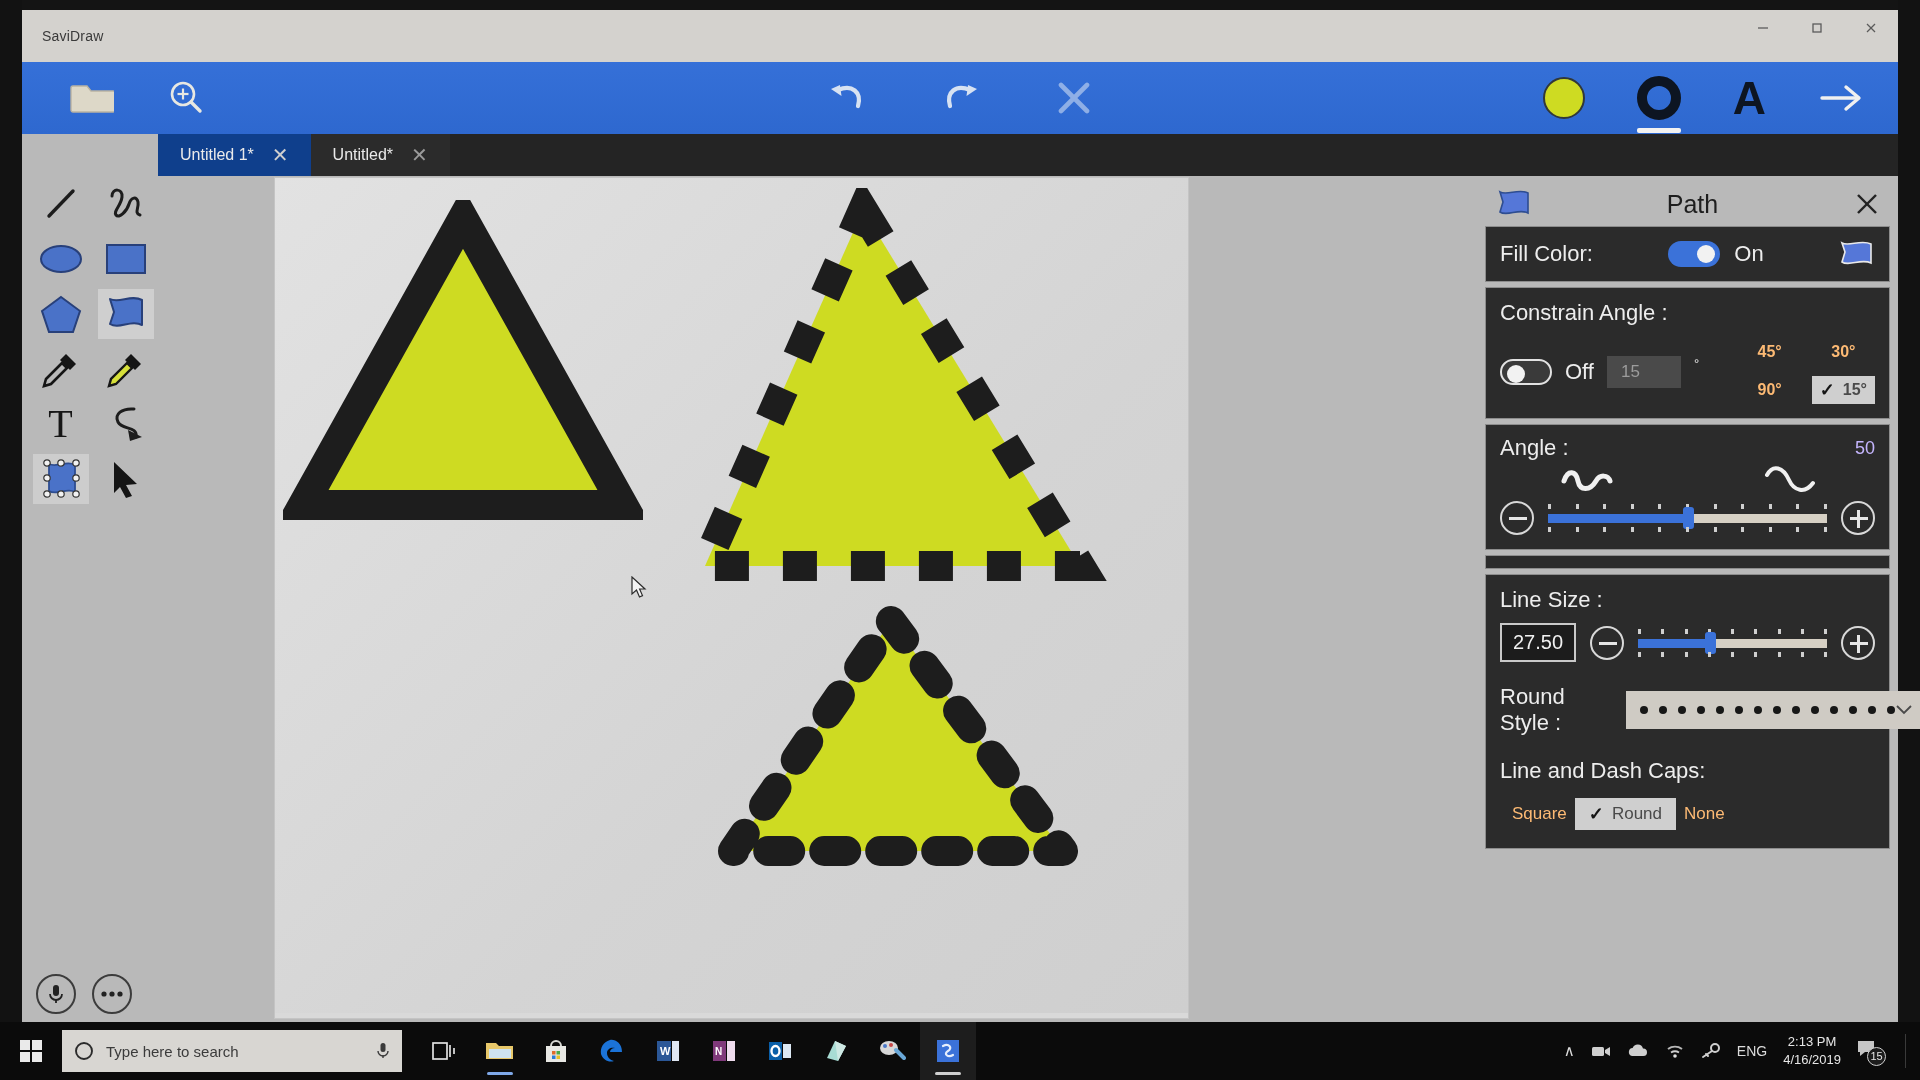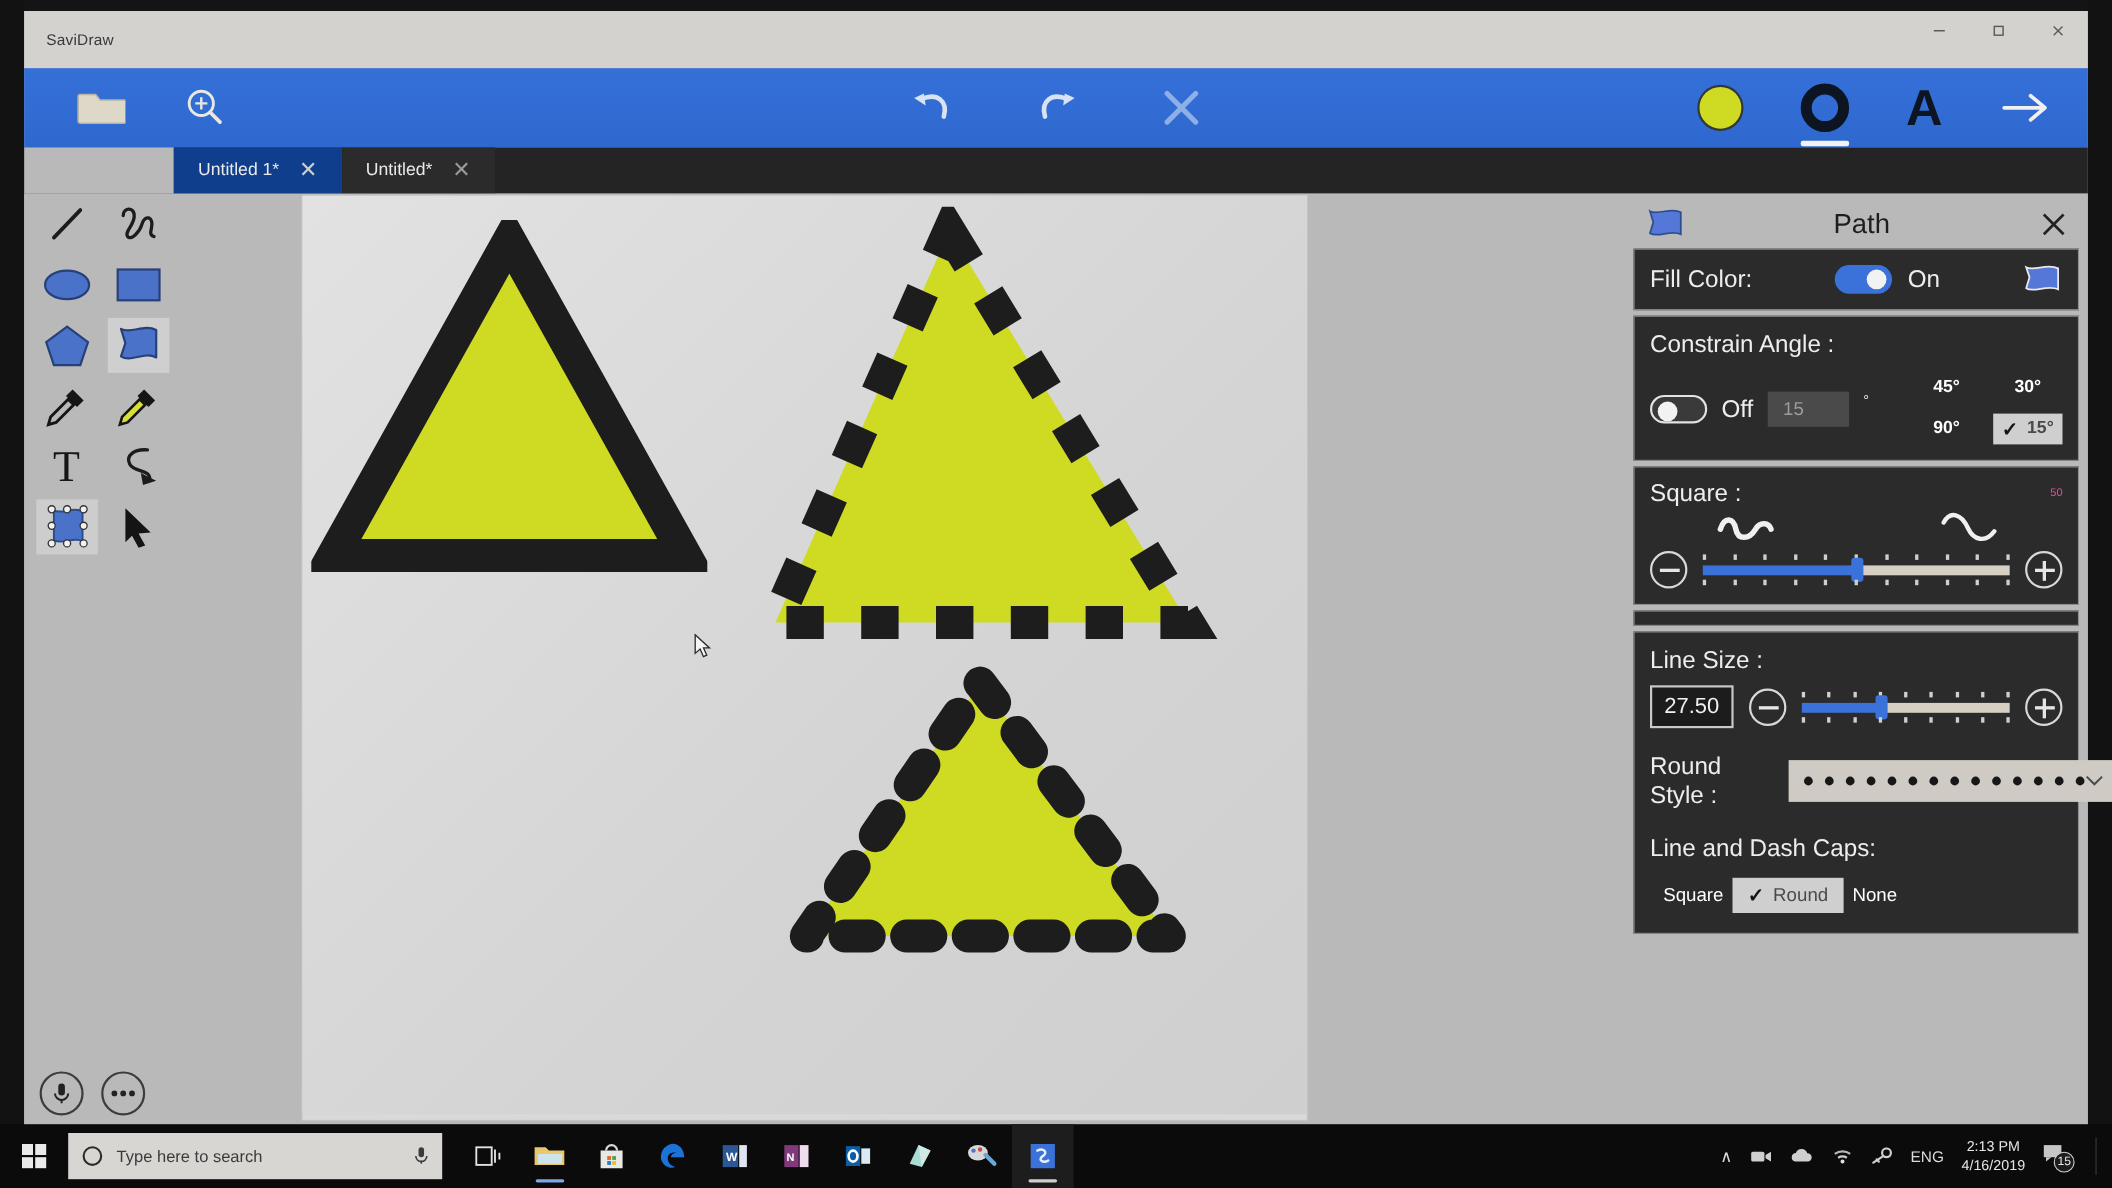--- a/index.html
+++ b/index.html
@@ -74,21 +74,21 @@
   .toggle.on{ background:#3b72d9; }
   .toggle.off{ background:#3a3a3a; border:2px solid #e2e2e2; }
   .toggle .knob{ position:absolute; width:18px; height:18px; border-radius:50%; background:#f2f2f2; top:4px; }
   .toggle.on .knob{ right:5px; }
   .toggle.off .knob{ left:5px; }
 
   .numbox{ background:#4a4a4a; color:#9c9c9c; font-size:17px; padding:6px 14px; min-width:74px; }
   .numbox2{ background:#1c1c1c; border:2px solid #c9c9c9; color:#f0f0f0; font-size:20px;
             padding:6px 10px; min-width:76px; text-align:center; }
 
-  .angbtn{ font-size:16px; color:#ffffff; font-weight:700; padding:3px 8px; }
+  .angbtn{ font-size:16px; color:#fdba74; font-weight:700; padding:3px 8px; }
   .angbtn.sel{ background:#cfcfcf; color:#4a4a4a; display:flex; align-items:center; gap:8px; }
   .angbtn.sel .ck{ color:#151515; font-size:18px; font-weight:700; }
 
   .circbtn{ width:34px; height:34px; border-radius:50%; border:2px solid #d8d8d8; position:relative; flex:none;}
   .circbtn .h{ position:absolute; left:7px; top:14px; width:18px; height:3px; background:#e6e6e6; }
   .circbtn .v{ position:absolute; left:14px; top:7px; width:3px; height:18px; background:#e6e6e6; }
 
   .slider{ position:relative; height:14px; flex:1; }
   .slider .trackL{ position:absolute; top:3px; left:0; height:9px; background:#3b72d9; }
   .slider .trackR{ position:absolute; top:3px; right:0; height:9px; background:#d6d0c4; }
@@ -374,22 +374,22 @@
               <div class="angbtn sel">
                 <span class="ck">✓</span>
                 <span>15°</span>
               </div>
             </div>
           </div>
         </div>
 
         <div class="sec" style="padding:10px 14px 14px;">
           <div class="row" style="justify-content:space-between;">
-            <div class="lbl">Square :</div>
-            <div style="font-size:10px;color:#ec4899;">50</div>
+            <div class="lbl">Angle :</div>
+            <div style="font-size:18px;color:#c4b5fd;">50</div>
           </div>
           <div class="row" style="justify-content:space-between;padding:4px 56px 2px 60px;">
             <svg width="56" height="30" viewBox="0 0 56 30">
               <path d="M4 16 C8 4, 16 6, 18 16 C20 26, 30 26, 36 16 C40 9, 48 10, 50 16" fill="none" stroke="#f0f0f0" stroke-width="5" stroke-linecap="round"></path>
             </svg>
             <svg width="56" height="30" viewBox="0 0 56 30">
               <path d="M4 10 C10 -1, 20 2, 26 15 C31 26, 42 29, 50 18" fill="none" stroke="#f0f0f0" stroke-width="4" stroke-linecap="round"></path>
             </svg>
           </div>
           <div class="row" style="gap:14px;margin-top:4px;">

